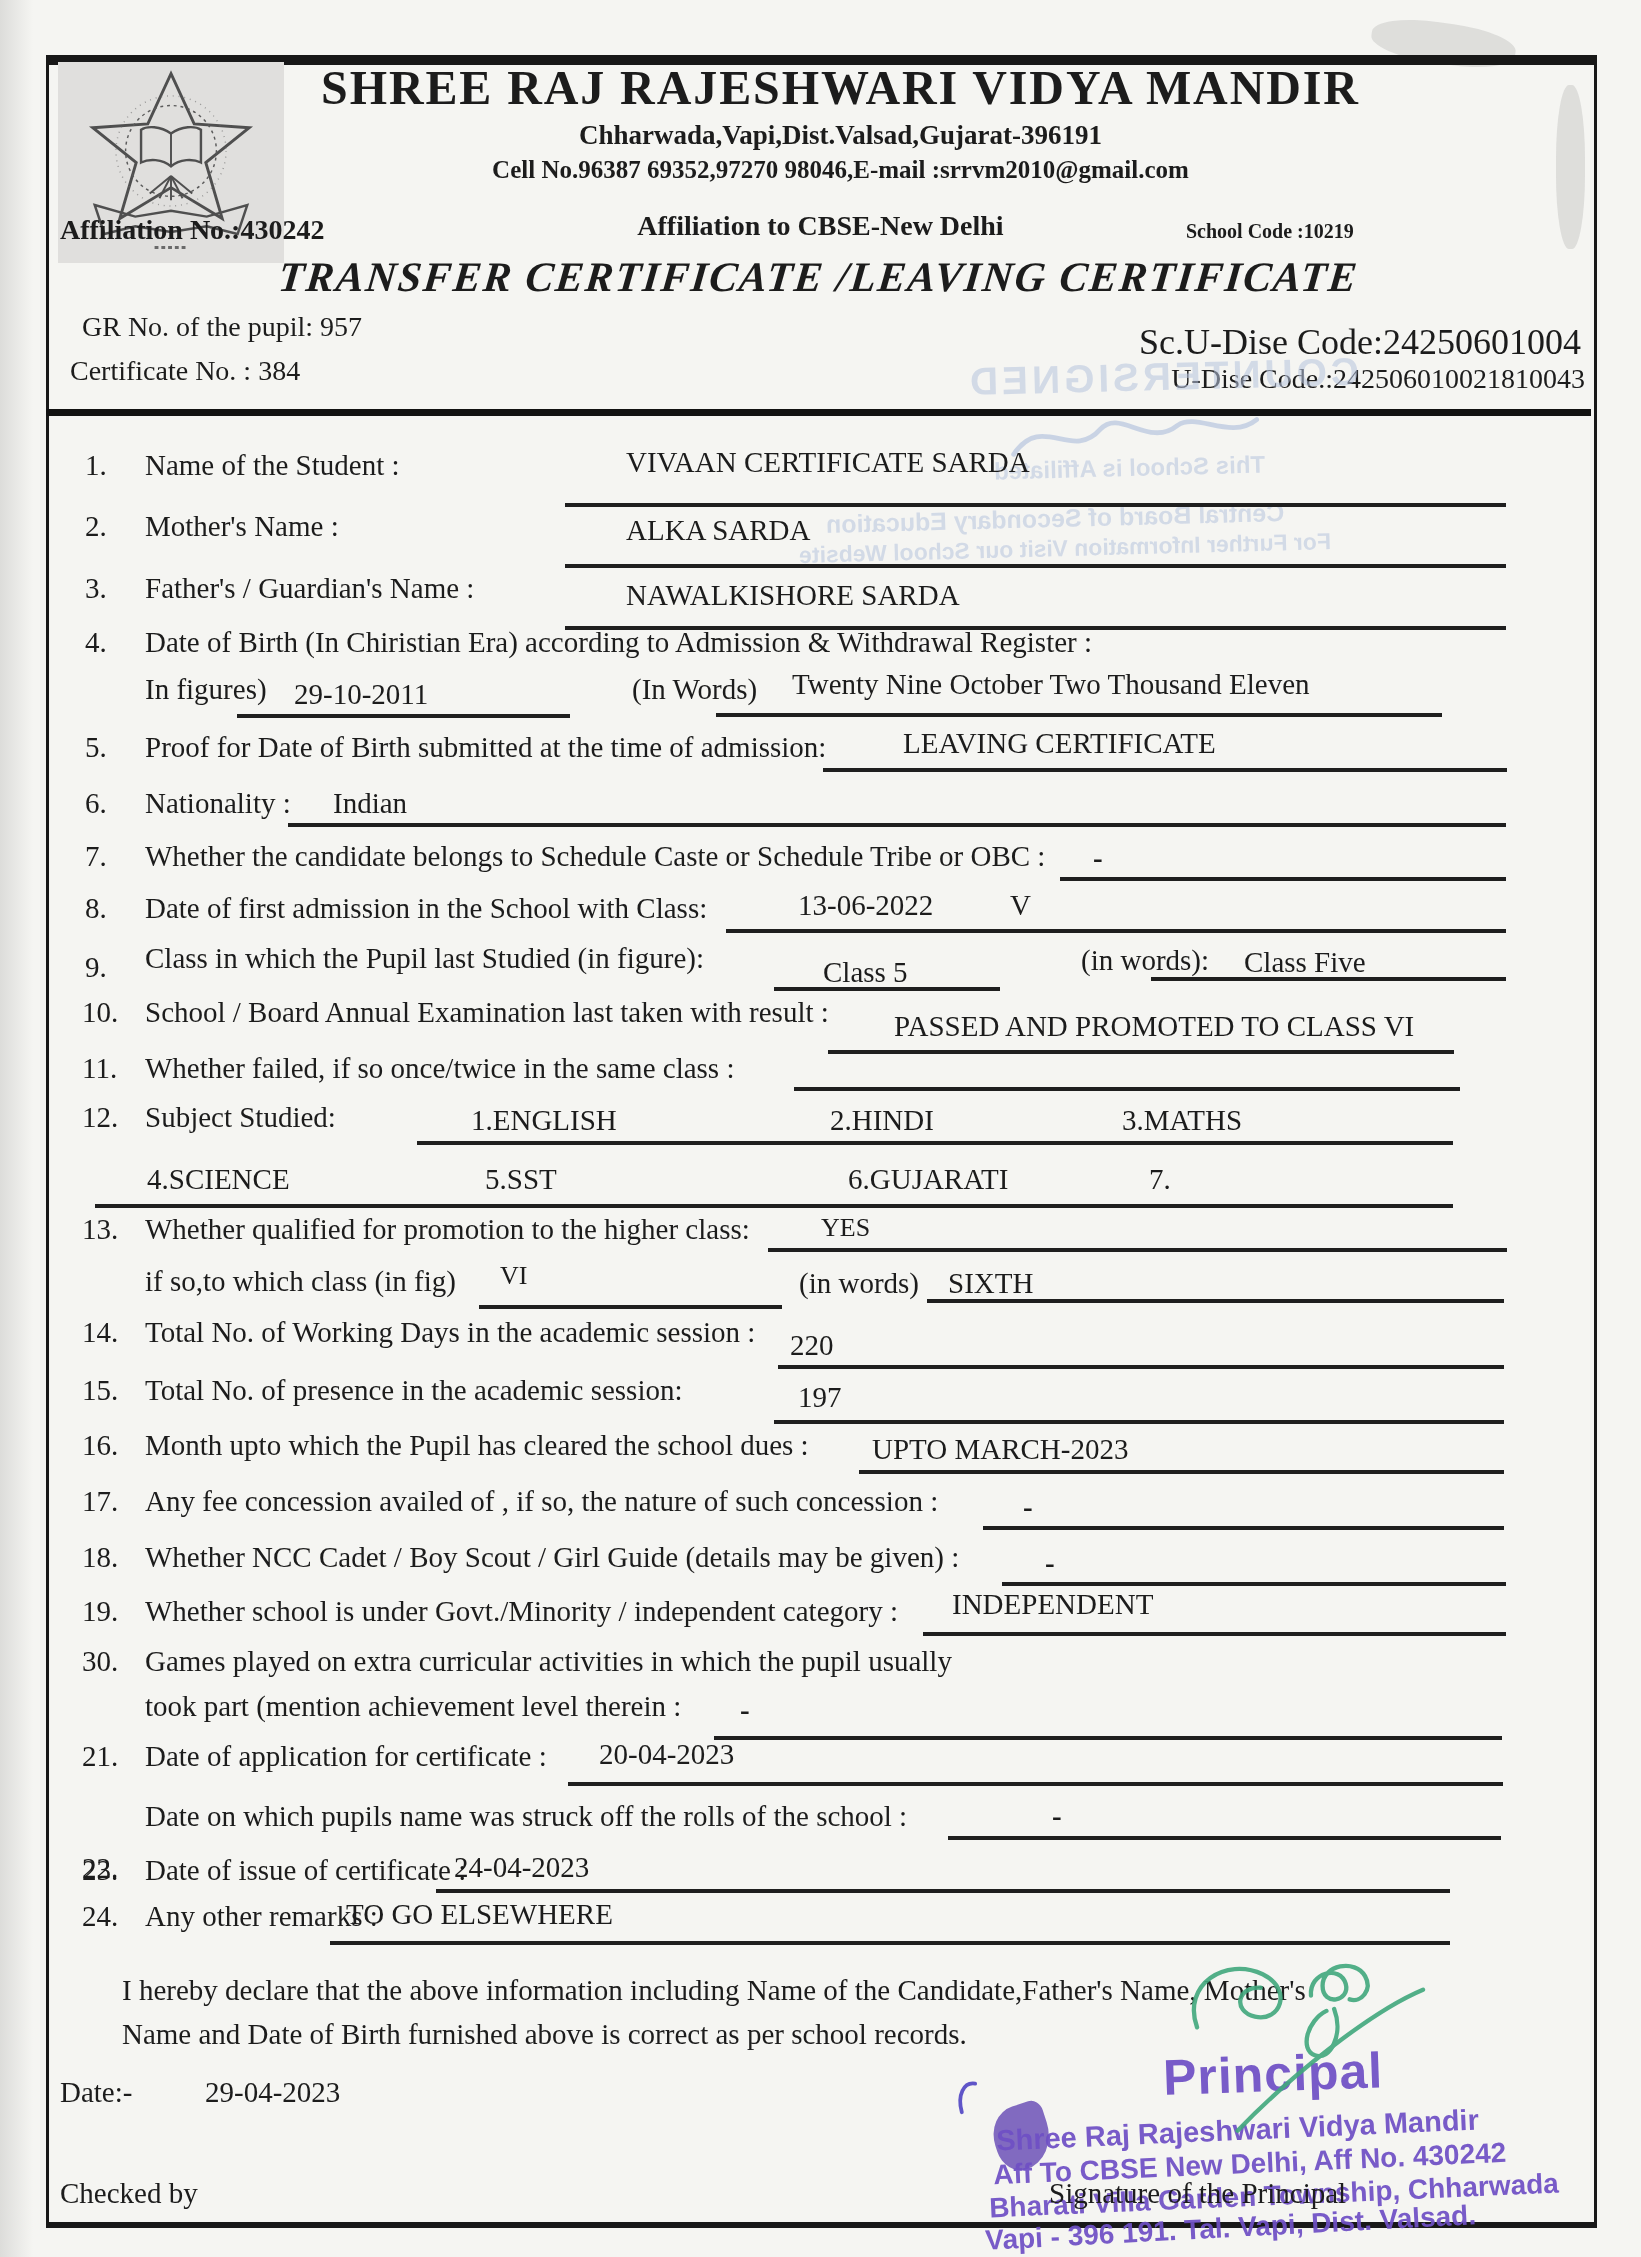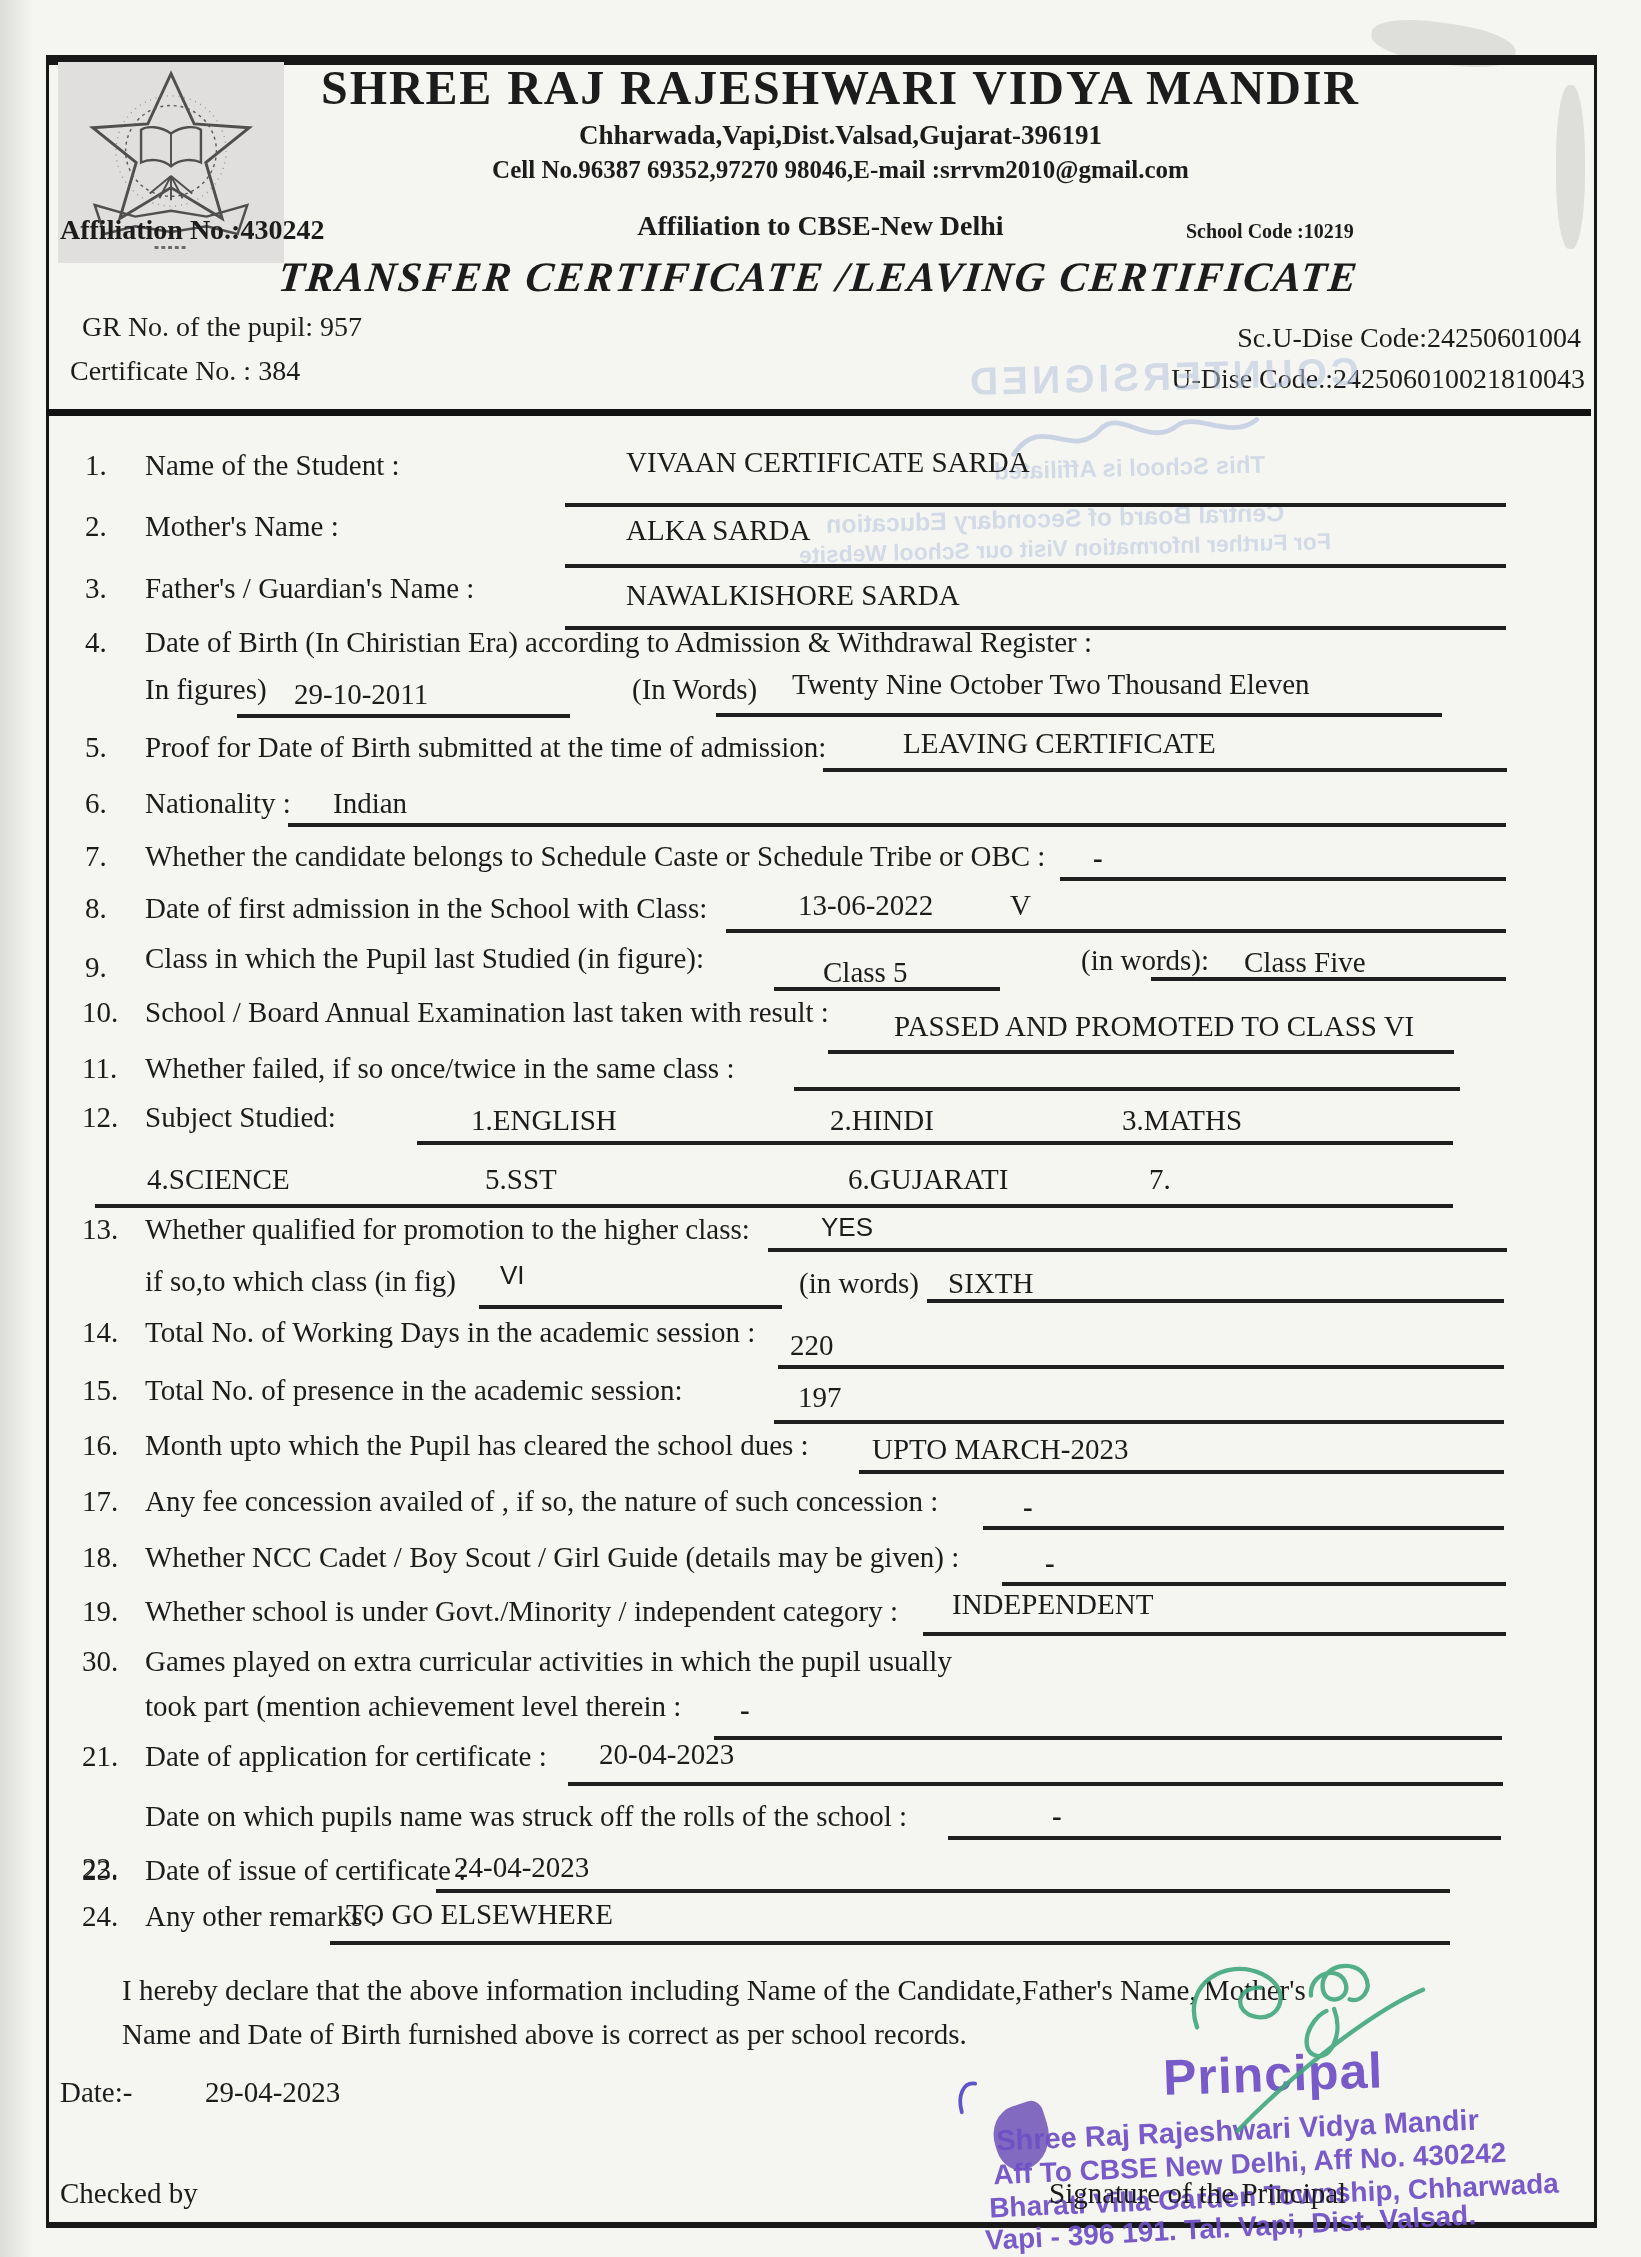--- a/index.html
+++ b/index.html
@@ -9,21 +9,21 @@
   }
   .paper{position:absolute;inset:0;background:#f5f5f2}
   .edge-shade{position:absolute;left:0;top:0;width:33px;height:2257px;
     background:linear-gradient(to right,#cfcfcd,rgba(245,245,242,0));opacity:.65}
   .blob{position:absolute;background:#cbcbc9;opacity:.55;border-radius:45%}
   .frame{position:absolute;left:46px;top:55px;width:1545px;height:2157px;
     border:3.9px solid #181818;border-top-width:10.6px;border-bottom-width:6.8px;background:transparent}
   .t{position:absolute;white-space:nowrap;color:#1c1c1c;font-size:29px;line-height:1.15}
   .b{font-weight:bold}
   .c{text-align:center}
-  .sans{font-family:Liberation Sans, sans-serif}
+  .sans{font-family:Liberation Serif, serif}
   .ul{position:absolute;height:3.9px;background:#1f1f1f}
   .divider{position:absolute;background:#121212}
   .title{font-style:italic;font-weight:bold;letter-spacing:1.9px;transform:skewX(-6deg);font-size:42px}
   .ghost{position:absolute;transform:scaleX(-1) rotate(1.5deg);color:#b7c4de;opacity:.55;
     font-family:"Liberation Sans",sans-serif;font-weight:bold;white-space:nowrap}
   .stamp{position:absolute;color:#6f50c5;font-family:"Liberation Sans",sans-serif;
     font-weight:bold;white-space:nowrap;opacity:.93}
   .smudge{position:absolute;left:994px;top:2105px;width:56px;height:64px;
     background:rgba(96,66,178,.78);border-radius:50% 20% 60% 40%;transform:rotate(-18deg)}
   .logo-box{position:absolute;left:58px;top:62px;width:226px;height:201px;background:#e0dfdd}
@@ -61,21 +61,21 @@
 <span class="t b c" style="left:261px;top:156px;width:1159px;font-size:25px">Cell No.96387 69352,97270 98046,E-mail :srrvm2010@gmail.com</span>
 
 <span class="t b" style="left:60px;top:214px;font-size:28px">Affiliation No.:430242</span>
 <span class="t b c" style="left:502px;top:210px;width:637px;font-size:28px">Affiliation to CBSE-New Delhi</span>
 <span class="t b" style="left:1186px;top:220px;font-size:20px">School Code :10219</span>
 
 <span class="t title c" style="left:46px;top:253px;width:1545px">TRANSFER CERTIFICATE /LEAVING  CERTIFICATE</span>
 
 <span class="t" style="left:82px;top:311px;font-size:28px">GR No. of the pupil:  957</span>
 <span class="t" style="left:70px;top:355px;font-size:28px">Certificate No. : 384</span>
-<span class="t" style="right:60px;top:322px;font-size:28px">Sc.U-Dise Code:24250601004</span>
+<span class="t" style="right:60px;top:322px;font-size:36px">Sc.U-Dise Code:24250601004</span>
 <span class="t" style="right:56px;top:363px;font-size:28px">U-Dise Code.:242506010021810043</span>
 
 <div class="divider" style="left:46px;top:409px;width:1545px;height:6.8px"></div>
 
 <span class="ghost" style="left:966px;top:355px;font-size:39px;letter-spacing:3.9px">COUNTERSIGNED</span>
 <svg style="position:absolute;left:1004px;top:406px;opacity:.5" width="270" height="58" viewBox="0 0 280 60">
   <path d="M10,50 C40,6 70,58 100,24 C120,2 150,44 180,20 C200,6 235,36 262,14" fill="none" stroke="#9fb3d8" stroke-width="5" stroke-linecap="round"></path>
 </svg>
 <span class="ghost" style="left:994px;top:454px;font-size:24px">This School is Affiliated</span>
 <span class="ghost" style="left:826px;top:504px;font-size:25px">Central Board of Secondary Education</span>

